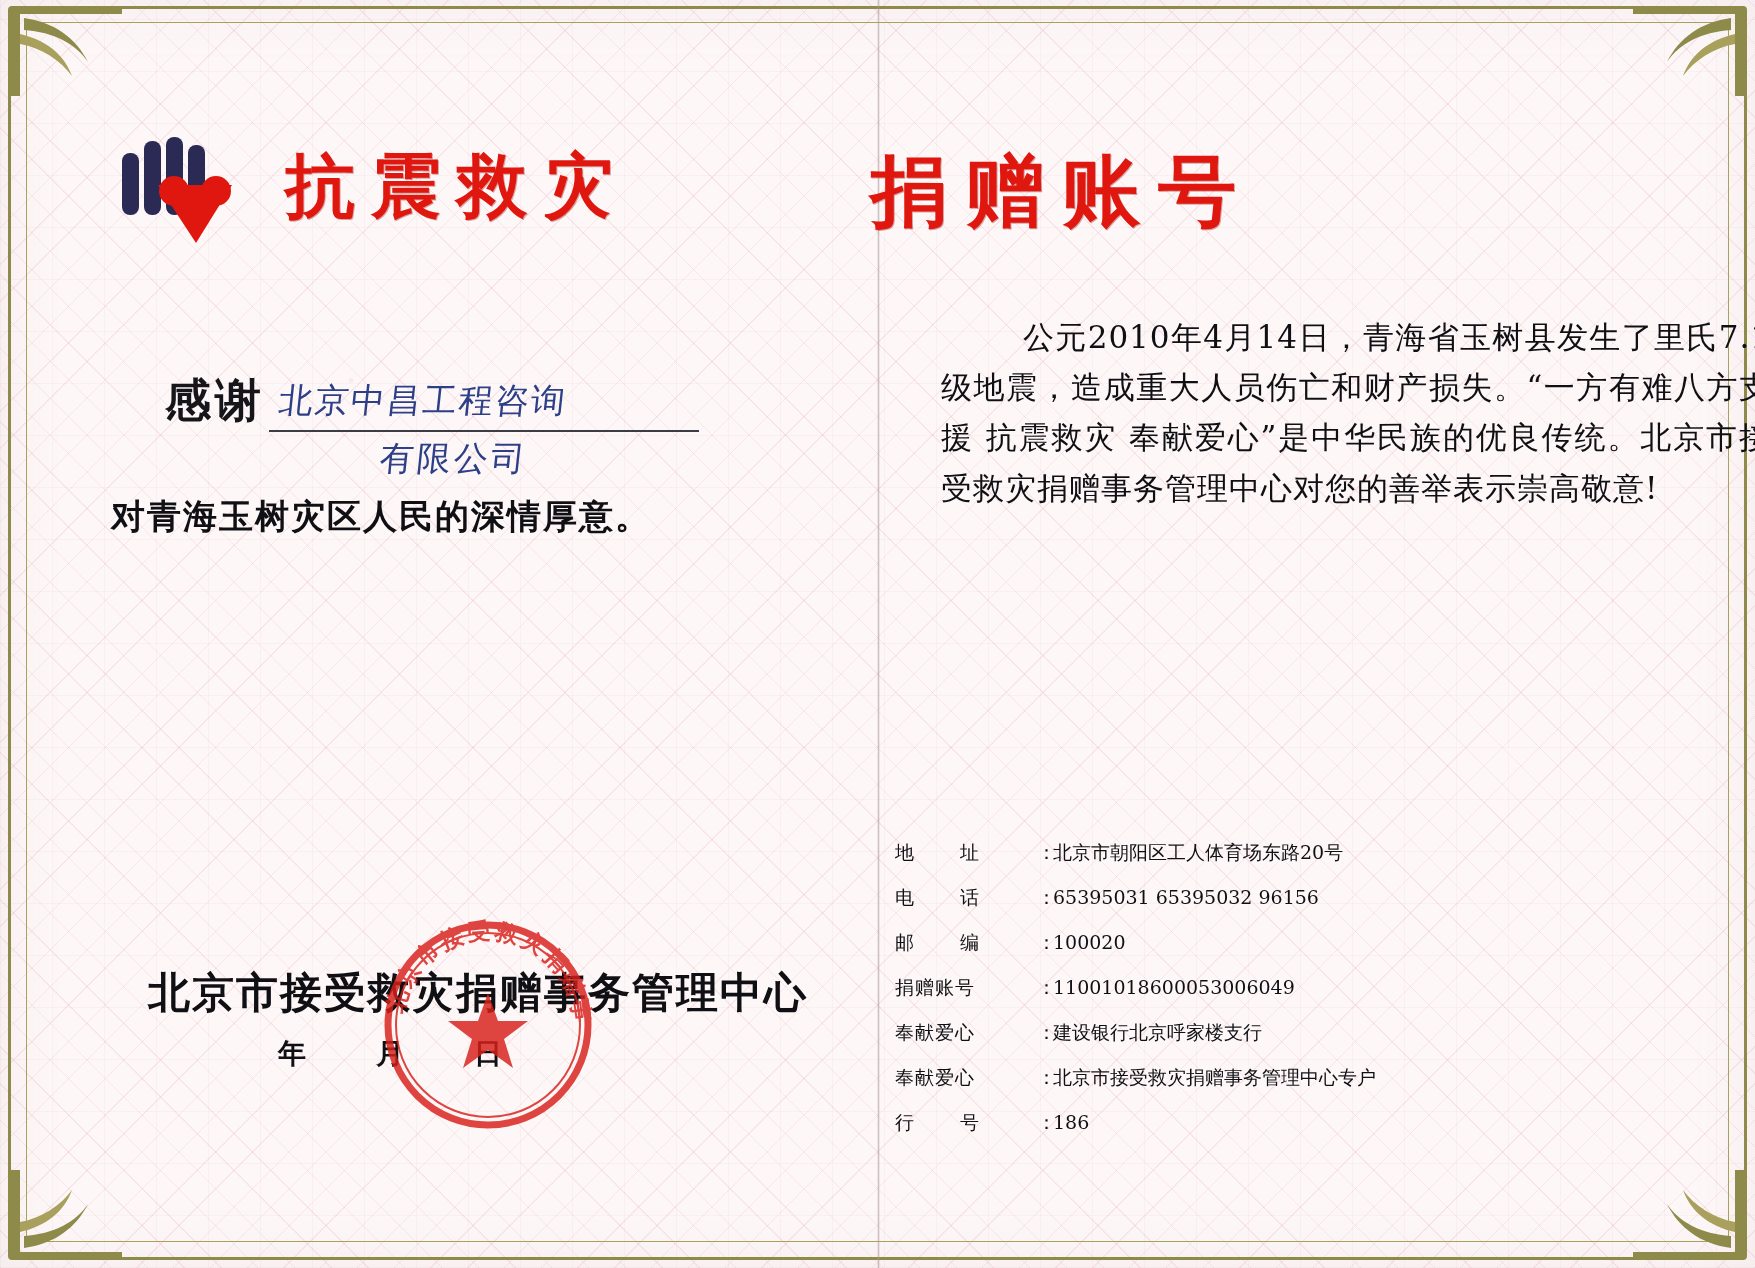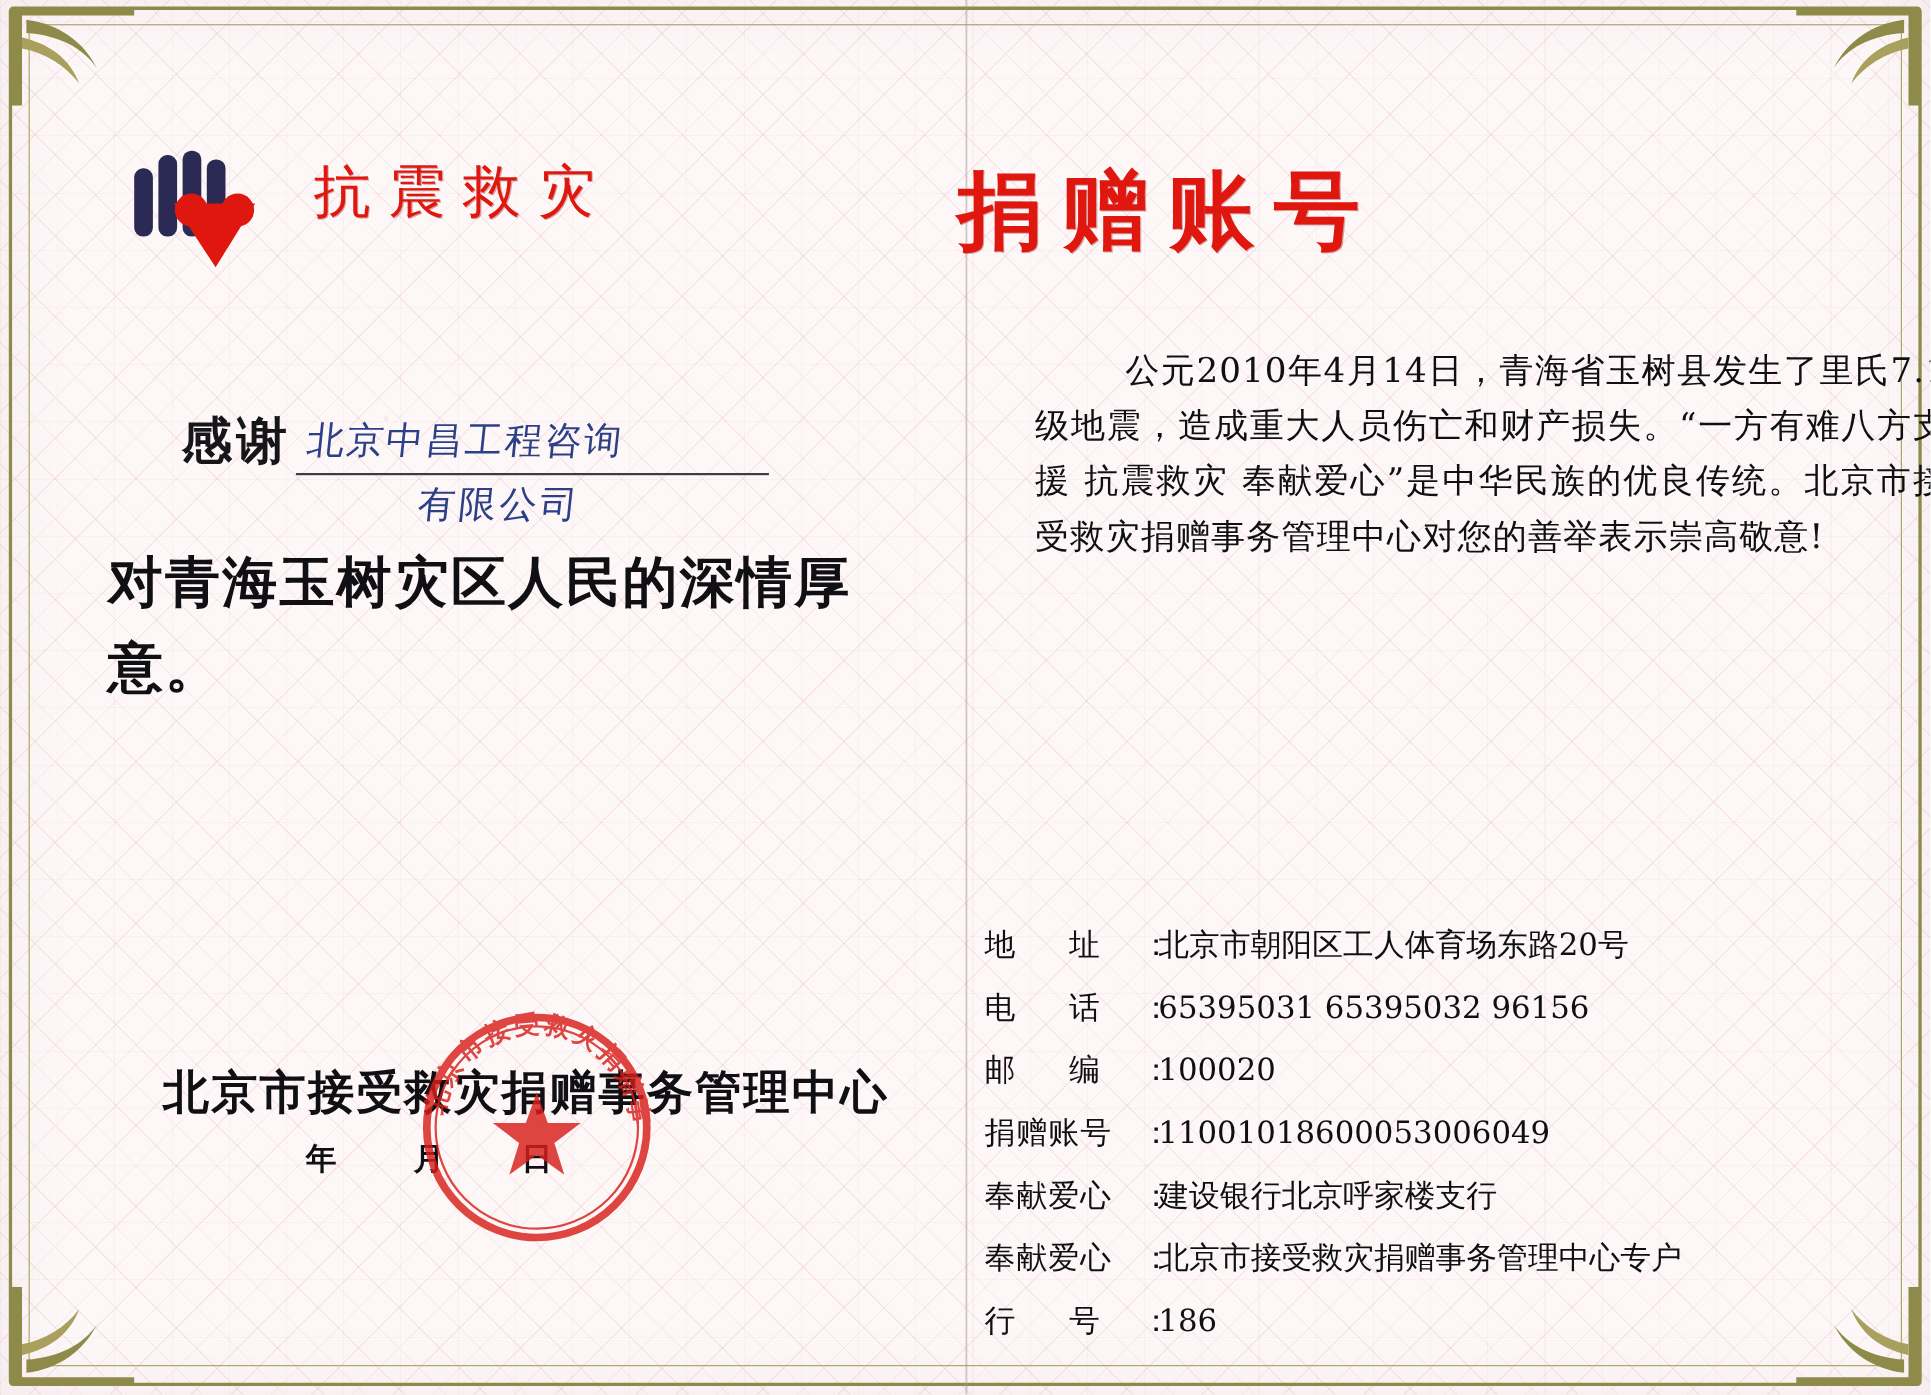--- a/index.html
+++ b/index.html
@@ -63,22 +63,22 @@
   
   .left{
     position:absolute;left:60px;top:60px;width:800px;height:1150px;
   }
   .logo{
     position:absolute;left:60px;top:75px;width:120px;height:110px;
   }
   .title-left{
     position:absolute;left:225px;top:80px;
     font-family:"DejaVu Serif", serif;
-    font-weight:normal;
-    font-size:52px;
+    font-weight:bold;
+    font-size:70px;
     letter-spacing:16px;
     color:#e0170f;
     text-shadow:1px 1px 0 rgba(140,10,5,0.35);
     white-space:nowrap;
   }
   .thanks-row{
     position:absolute;left:105px;top:310px;width:660px;
   }
   .thanks-word{
     font-family:Liberation Serif, serif;
@@ -98,23 +98,23 @@
     letter-spacing:2px;white-space:nowrap;
     transform:skewX(-6deg);
   }
   .hand2{
     position:absolute;left:215px;top:66px;
     font-family:"DejaVu Sans", sans-serif;
     font-size:34px;color:#2d3f86;letter-spacing:3px;
     transform:skewX(-6deg);
   }
   .body-left{
-    position:absolute;left:38px;top:430px;width:740px;
-    font-family:"DejaVu Serif", serif;
-    font-size:50px;font-weight:bold;color:#101014;
+    position:absolute;left:51px;top:430px;width:740px;
+    font-family:"DejaVu Serif", serif;
+    font-size:34px;font-weight:bold;color:#101014;
     line-height:1.55;letter-spacing:2px;
   }
   .org-left{
     position:absolute;left:88px;top:905px;
     font-family:"DejaVu Serif", serif;
     font-size:42px;font-weight:bold;color:#101014;
     letter-spacing:2px;white-space:nowrap;
   }
   .date-left{
     position:absolute;left:218px;top:975px;
@@ -140,21 +140,21 @@
   }
   .body-right{
     position:absolute;left:-45px;top:252px;width:830px;
     font-family:"DejaVu Serif", serif;
     font-size:31px;color:#101014;line-height:1.62;
     text-indent:82px;letter-spacing:1px;text-align:justify;margin-left:46px;
   }
   .contact{
     position:absolute;left:-45px;top:780px;width:820px;
     font-family:"DejaVu Serif", serif;
-    font-size:28px;color:#101014;
+    font-size:19px;color:#101014;
   }
   .c-row{display:flex;align-items:baseline;margin-bottom:19px;}
   .c-label{width:142px;flex:none;white-space:nowrap;letter-spacing:1px;}
   .c-label.sp{letter-spacing:20px;}
   .c-colon{width:16px;flex:none;}
   .c-val{flex:1;white-space:nowrap;}
 </style>
 </head>
 <body>
 

